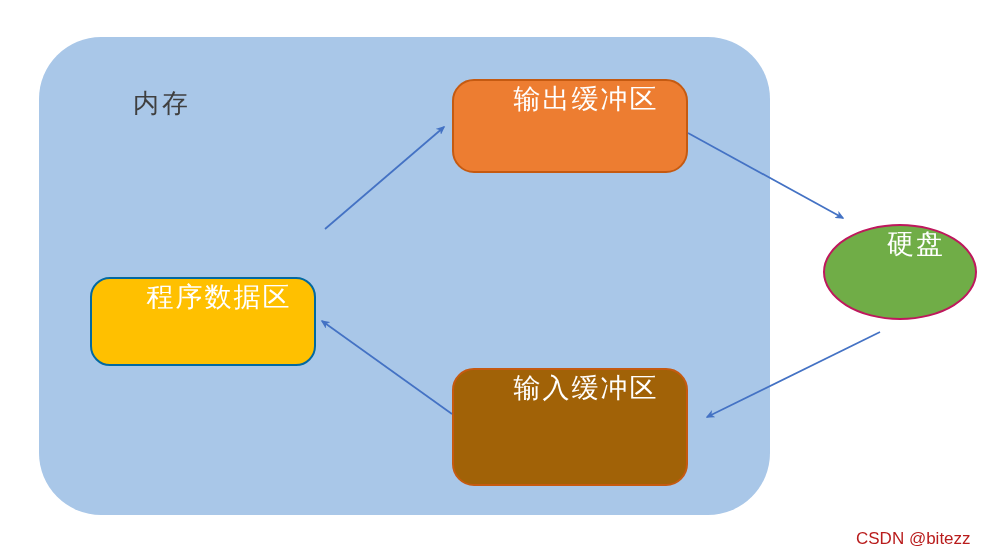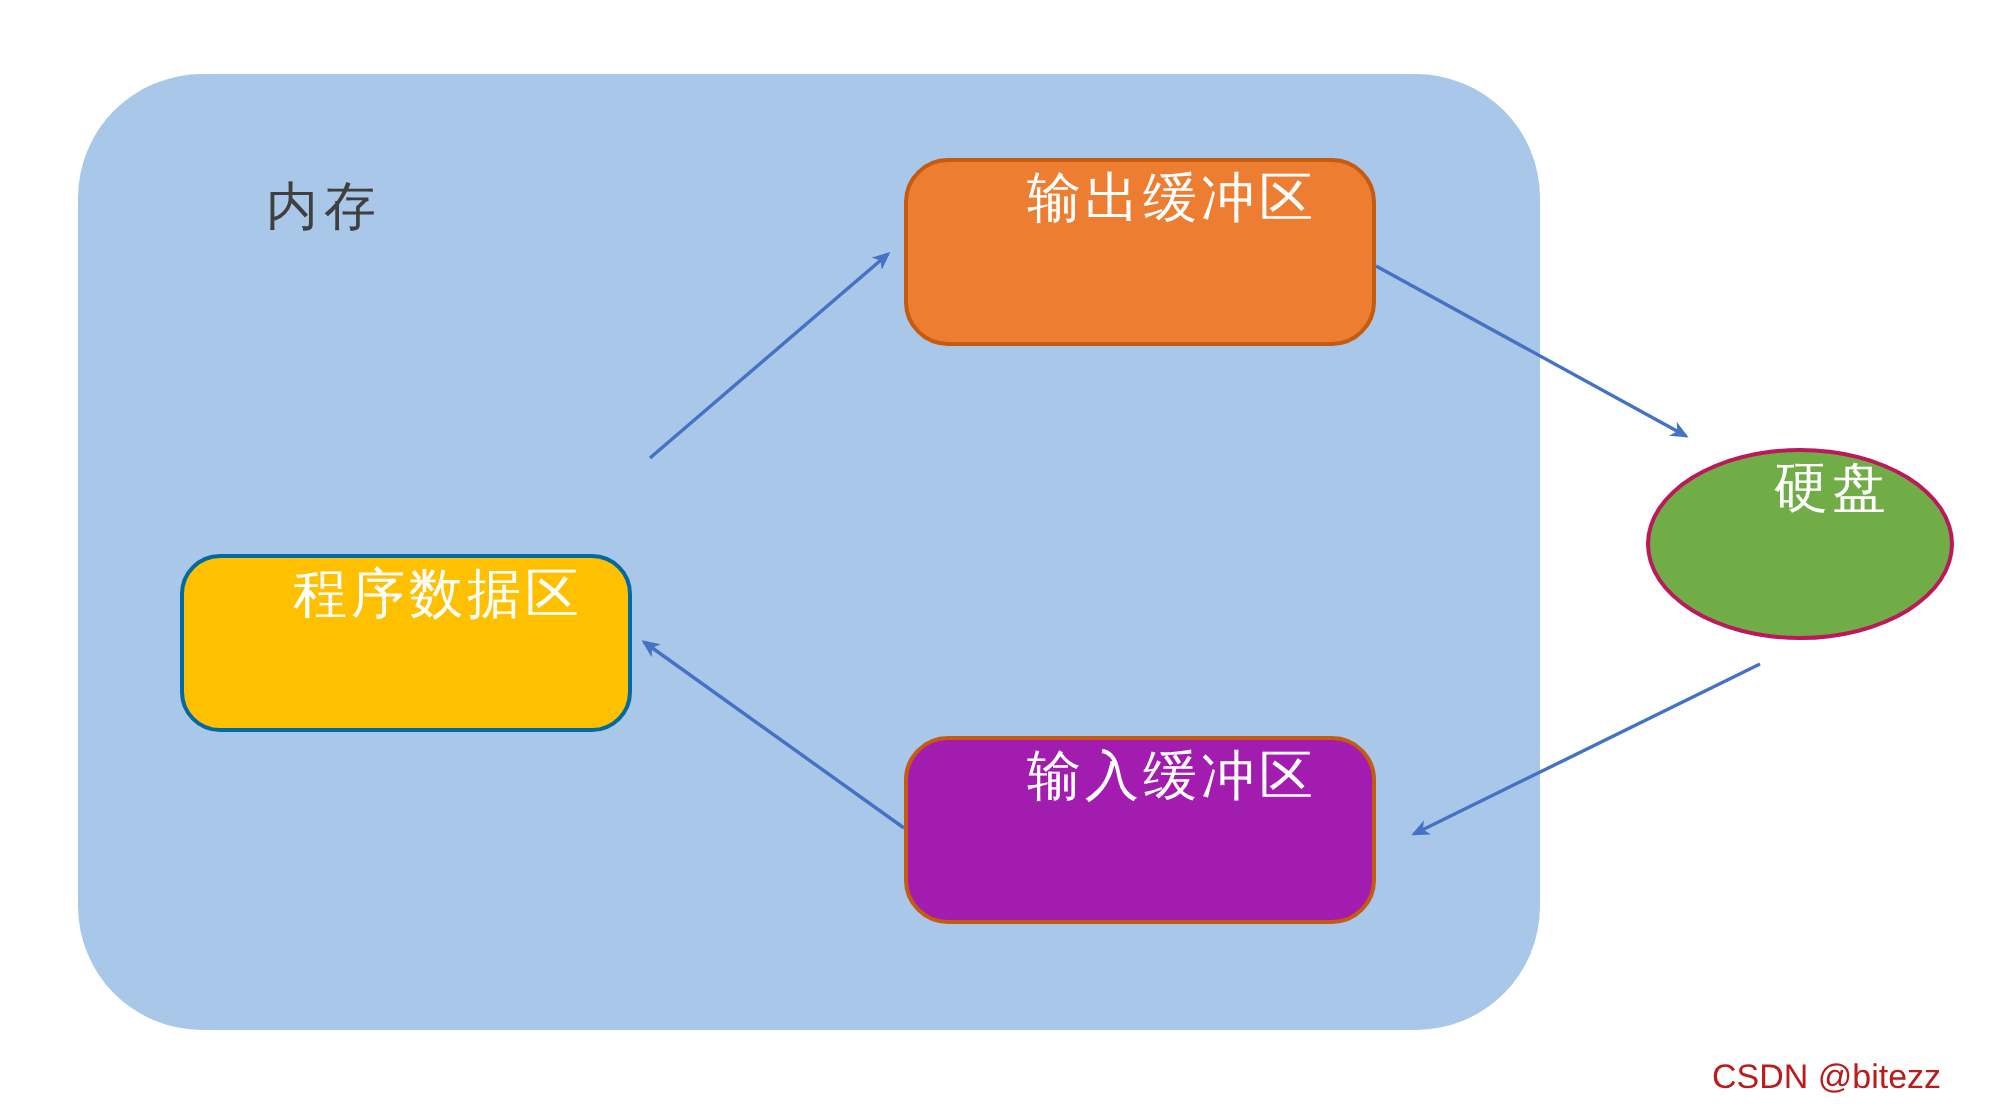--- a/index.html
+++ b/index.html
@@ -60,22 +60,22 @@
     width: 236px;
     height: 94px;
     background: #ed7d31;
     border: 2px solid #c55a11;
     border-radius: 22px;
   }
   .node-input-buffer {
     left: 452px;
     top: 368px;
     width: 236px;
-    height: 94px;
-    background: #a21caf;
+    height: 118px;
+    background: #a16207;
     border: 2px solid #c55a11;
     border-radius: 22px;
   }
   .node-hard-disk {
     left: 823px;
     top: 224px;
     width: 154px;
     height: 96px;
     background: #70ad47;
     border: 2px solid #be185d;

